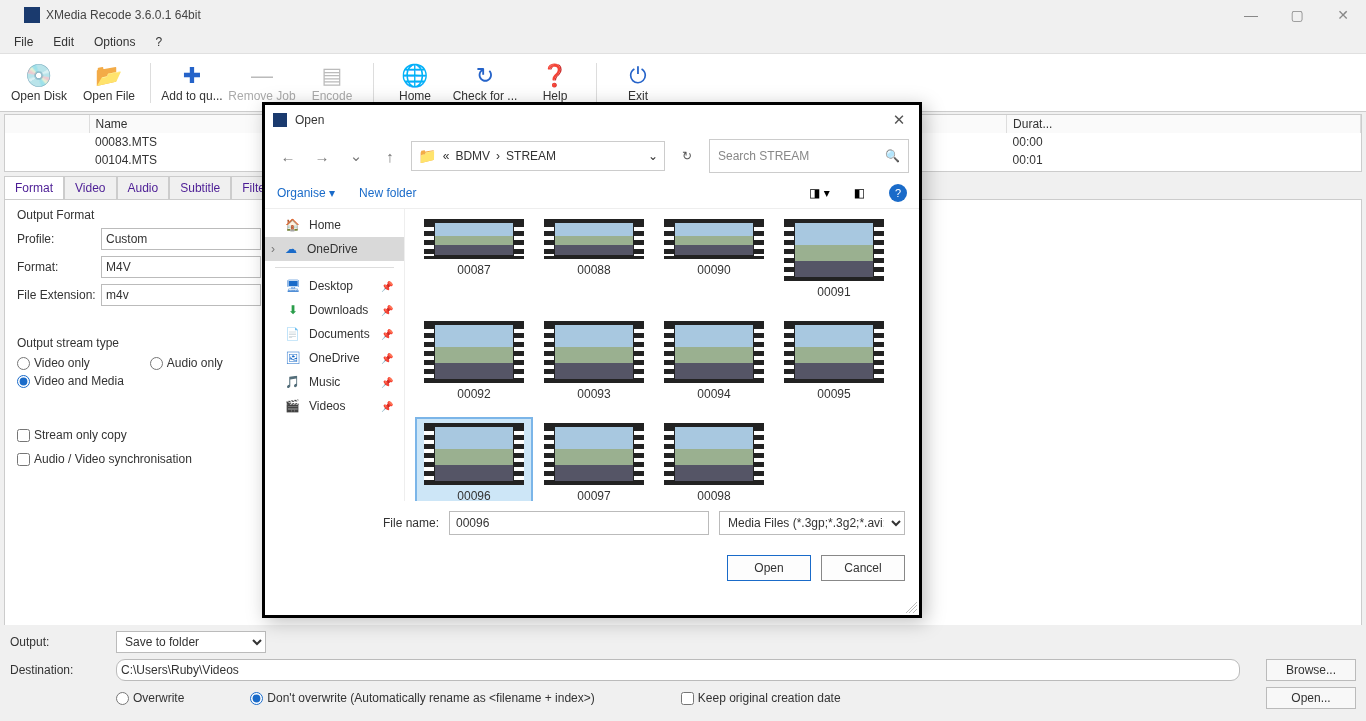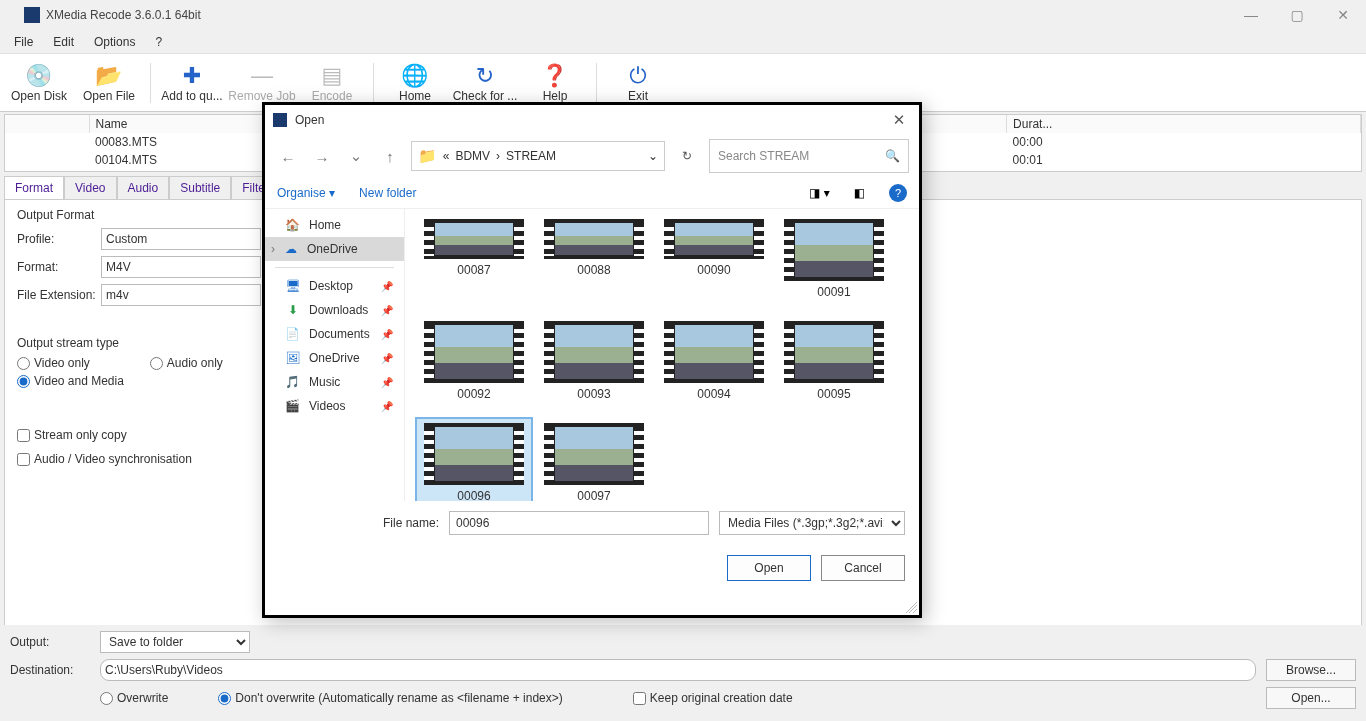--- a/index.html
+++ b/index.html
@@ -41,21 +41,21 @@
 .group-title { color:#333; margin-bottom: 6px; }
 .formrow { display: flex; align-items: center; margin-bottom: 6px; }
 .formrow label { width: 84px; color:#333; }
 .formrow input[type=text], .formrow select { width: 160px; height: 22px; border: 1px solid #bbb; padding: 0 4px; background:#fff; color:#333;}
 .radio-row { display: flex; gap: 60px; margin: 4px 0; }
 .radio-item { display: flex; align-items: center; gap: 4px; color:#333;}
 .chk-item { display:flex; align-items:center; gap:4px; margin-top:10px; color:#333;}
 
 
 .bottom { position: absolute; left: 0; right: 0; bottom: 0; padding: 6px 10px 6px 10px; background:#f0f0f0;}
-.brow { display: flex; align-items: center; margin-bottom: 6px; gap: 10px;}
+.brow { display: flex; align-items: center; margin-bottom: 6px; gap: 26px;}
 .brow label { width: 80px; color:#333;}
 .brow select, .brow input[type=text] { height: 22px; border:1px solid #bbb; padding:0 4px; background:#fff; color:#333;}
 .bbtn { width: 90px; height:22px; border:1px solid #bbb; background:#f8f8f8; text-align:center; line-height:20px; color:#333;}
 
 
 .dialog { position: absolute; left: 262px; top: 102px; width: 660px; background: #fff; border: 3px solid #000000; box-shadow: 4px 4px 18px rgba(0,0,0,.25); z-index: 100; }
 .dlg-title { height: 30px; display: flex; align-items: center; padding-left: 8px; }
 .dlg-title .dicon { width:14px; height:14px; background:#1a3a6e; margin-right:8px;}
 .dlg-title .dtitle { flex:1; color:#333; }
 .dlg-title .dclose { width:40px; text-align:center; color:#555; font-size:15px;}
@@ -403,20 +403,26 @@
               <div class="filmimg"></div>
             </div>
             <div class="thumbname">00096</div>
           </div>
           <div class="thumb">
             <div class="filmframe">
               <div class="filmimg"></div>
             </div>
             <div class="thumbname">00097</div>
           </div>
+          <div class="thumb">
+            <div class="filmframe">
+              <div class="filmimg"></div>
+            </div>
+            <div class="thumbname">00098</div>
+          </div>
         </div>
     </div>
   </div>
 
   <div class="dlg-footer">
     <div class="frow">
       <label>File name:</label>
       <input class="fname" type="text" value="00096" style="">
       <select class="ftype"><option>Media Files (*.3gp;*.3g2;*.avi;)</option></select>
     </div>

